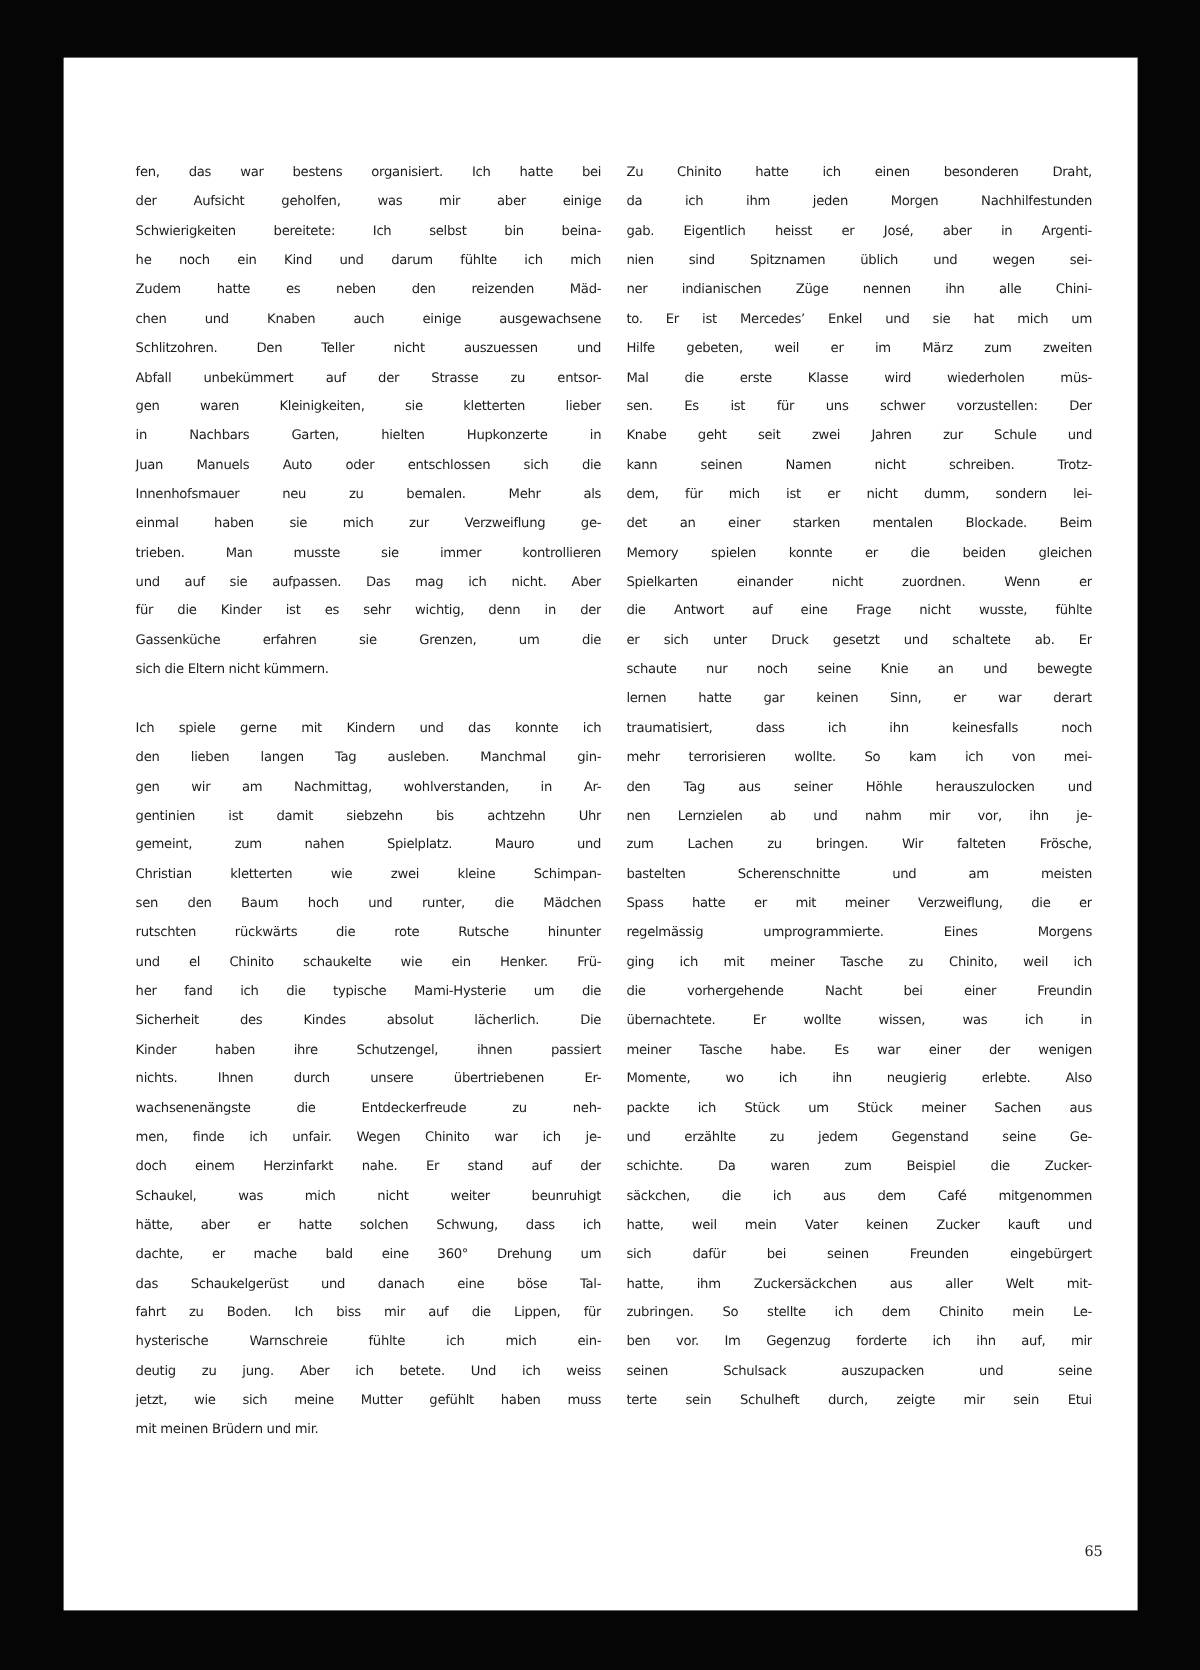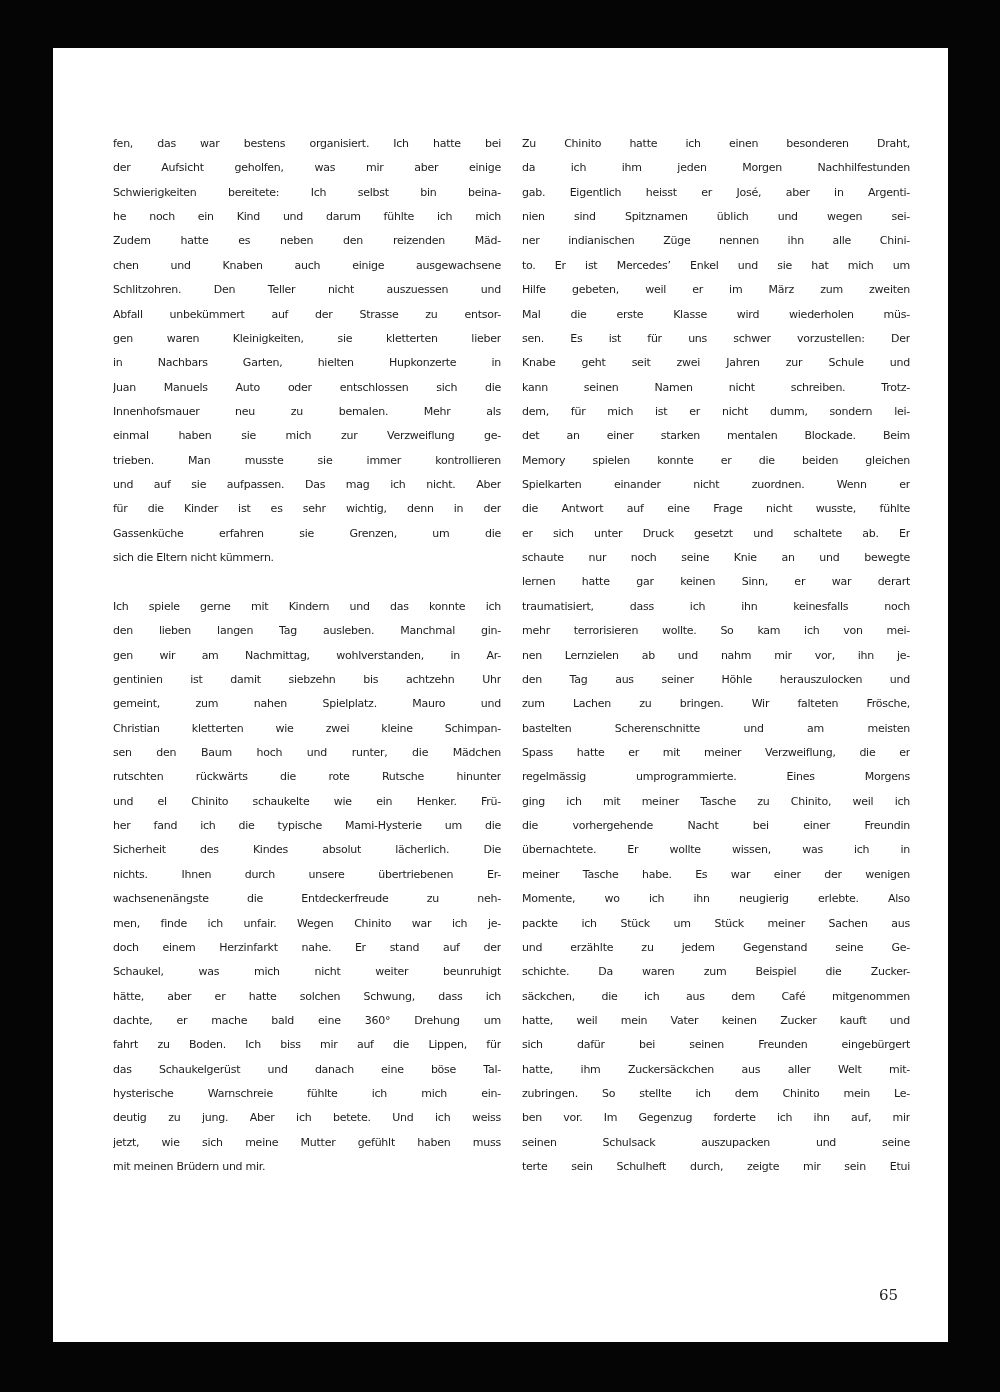--- a/index.html
+++ b/index.html
@@ -47,22 +47,23 @@
     }
     .line.last {
       text-align: left;
     }
     .line.blank { }
     .page-number {
       position: absolute;
       left: 826px;
       top: 1238px;
       width: 40px;
+      text-align: right;
       font-family: "DejaVu Serif", serif;
-      font-size: 15px;
+      font-size: 12px;
       color: #222;
     }
   </style>
 </head>
 <body>
 
 <div class="page">
   <div class="column col-left" id="col-left">
       <span class="line j">fen, das war bestens organisiert. Ich hatte bei</span>
       <span class="line j">der  Aufsicht geholfen, was mir aber einige</span>
@@ -87,29 +88,30 @@
       <span class="line j">den lieben langen Tag ausleben. Manchmal gin-</span>
       <span class="line j">gen wir am Nachmittag, wohlverstanden, in Ar-</span>
       <span class="line j">gentinien ist damit siebzehn bis achtzehn Uhr</span>
       <span class="line j">gemeint, zum nahen Spielplatz. Mauro und</span>
       <span class="line j">Christian kletterten wie zwei kleine Schimpan-</span>
       <span class="line j">sen den Baum hoch und runter, die Mädchen</span>
       <span class="line j">rutschten rückwärts die rote Rutsche hinunter</span>
       <span class="line j">und el Chinito schaukelte wie ein Henker. Frü-</span>
       <span class="line j">her fand ich die typische Mami-Hysterie um die</span>
       <span class="line j">Sicherheit des Kindes absolut lächerlich. Die</span>
+      <span class="line j">Kinder haben ihre Schutzengel, ihnen passiert</span>
       <span class="line j">nichts. Ihnen durch unsere übertriebenen Er-</span>
       <span class="line j">wachsenenängste die Entdeckerfreude zu neh-</span>
       <span class="line j">men, finde ich unfair. Wegen Chinito war ich je-</span>
       <span class="line j">doch einem Herzinfarkt nahe. Er stand auf der</span>
       <span class="line j">Schaukel, was mich nicht weiter beunruhigt</span>
       <span class="line j">hätte, aber er hatte solchen Schwung, dass ich</span>
       <span class="line j">dachte, er mache bald eine 360° Drehung um</span>
+      <span class="line j">das Schaukelgerüst und danach eine böse Tal-</span>
       <span class="line j">fahrt zu Boden. Ich biss mir auf die Lippen, für</span>
-      <span class="line j">das Schaukelgerüst und danach eine böse Tal-</span>
       <span class="line j">hysterische Warnschreie fühlte ich mich ein-</span>
       <span class="line j">deutig zu jung. Aber ich betete. Und ich weiss</span>
       <span class="line j">jetzt, wie sich meine Mutter gefühlt haben muss</span>
       <span class="line last">mit meinen Brüdern und mir.</span>
     </div>
   <div class="column col-right" id="col-right">
       <span class="line j">Zu Chinito hatte ich einen besonderen Draht,</span>
       <span class="line j">da ich ihm jeden Morgen Nachhilfestunden</span>
       <span class="line j">gab. Eigentlich heisst er José, aber in Argenti-</span>
       <span class="line j">nien sind Spitznamen üblich und wegen sei-</span>
@@ -123,22 +125,22 @@
       <span class="line j">dem, für mich ist er nicht dumm, sondern lei-</span>
       <span class="line j">det an einer starken mentalen Blockade. Beim</span>
       <span class="line j">Memory spielen konnte er die beiden gleichen</span>
       <span class="line j">Spielkarten einander nicht zuordnen. Wenn er</span>
       <span class="line j">die Antwort auf eine Frage nicht wusste, fühlte</span>
       <span class="line j">er sich unter Druck gesetzt und schaltete ab. Er</span>
       <span class="line j">schaute nur noch seine Knie an und bewegte</span>
       <span class="line j">lernen hatte gar keinen Sinn, er war derart</span>
       <span class="line j">traumatisiert, dass ich ihn keinesfalls noch</span>
       <span class="line j">mehr terrorisieren wollte. So kam ich von mei-</span>
+      <span class="line j">den Tag aus seiner Höhle herauszulocken und</span>
       <span class="line j">nen Lernzielen ab und nahm mir vor, ihn je-</span>
-      <span class="line j">den Tag aus seiner Höhle herauszulocken und</span>
       <span class="line j">zum Lachen zu bringen. Wir falteten Frösche,</span>
       <span class="line j">bastelten Scherenschnitte und am meisten</span>
       <span class="line j">Spass hatte er mit meiner Verzweiflung, die er</span>
       <span class="line j">regelmässig umprogrammierte. Eines Morgens</span>
       <span class="line j">ging ich mit meiner Tasche zu Chinito, weil ich</span>
       <span class="line j">die vorhergehende Nacht bei einer Freundin</span>
       <span class="line j">übernachtete. Er wollte wissen, was ich in</span>
       <span class="line j">meiner Tasche habe. Es war einer der wenigen</span>
       <span class="line j">Momente, wo ich ihn neugierig erlebte. Also</span>
       <span class="line j">packte ich Stück um Stück meiner Sachen aus</span>

